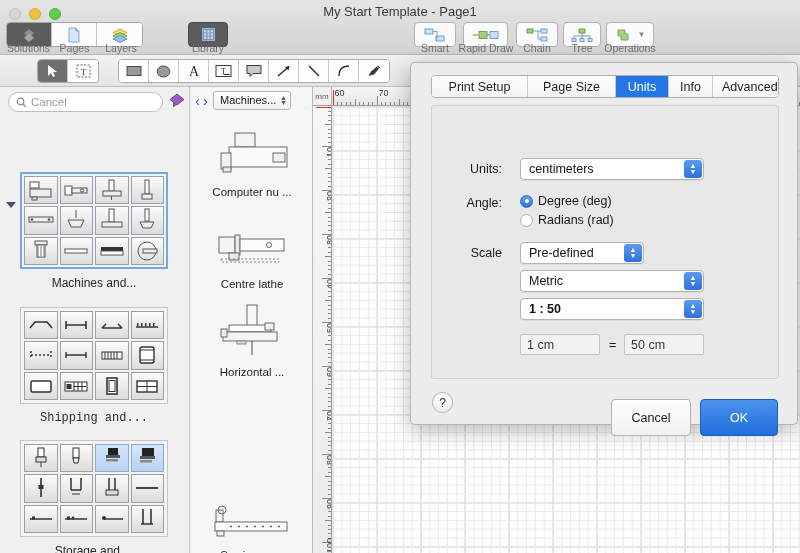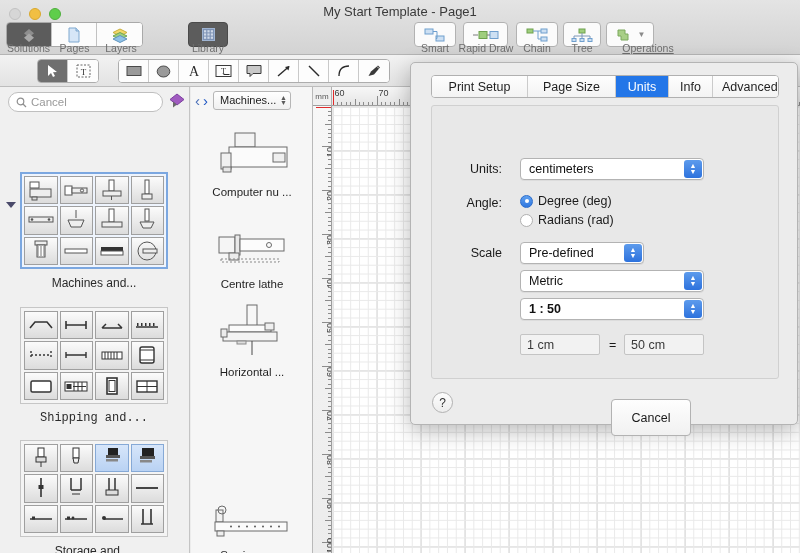--- a/index.html
+++ b/index.html
@@ -338,21 +338,21 @@
       </svg>
     </div>
     <div class="tbar-lbl" style="left:558px; width:48px;">Tree</div>
 
     <div class="tbtn" style="left:606px; width:48px;">
       <svg width="18" height="16" viewBox="0 0 18 16">
         <path d="M3 3 h7 v4 h3 v6 h-7 v-4 h-3 z" fill="#a8cf86" stroke="#7aa85c"></path>
       </svg>
       <span style="margin-left:5px; font-size:8px; color:#8a8a8a;">▼</span>
     </div>
-    <div class="tbar-lbl" style="left:616px; width:64px;text-decoration:underline;">Operations</div>
+    <div class="tbar-lbl" style="left:598px; width:64px;">Operations</div>
   </div>
 
   <div class="drawbar">
     <div class="grp" style="left:37px;">
       <div class="gb on">
         <svg width="13" height="14" viewBox="0 0 13 14">
           <path d="M2 1 L2 12 L5 9 L7 13 L9 12 L7 8.3 L11 8 Z" fill="#fff"></path>
         </svg>
       </div>
       <div class="gb">
@@ -1072,15 +1072,16 @@
         <span>1 cm</span>
       </div>
       <div class="eqsign" style="left:177px; top:232px;">=</div>
       <div class="tfield" style="left:192px; top:228px; width:80px;">
         <span>50 cm</span>
       </div>
     </div>
 
     <div class="helpbtn">?</div>
     <div class="dlgbtn cancel">Cancel</div>
+    <div class="dlgbtn ok">OK</div>
   </div>
 
 </div>
 
 </body></html>

